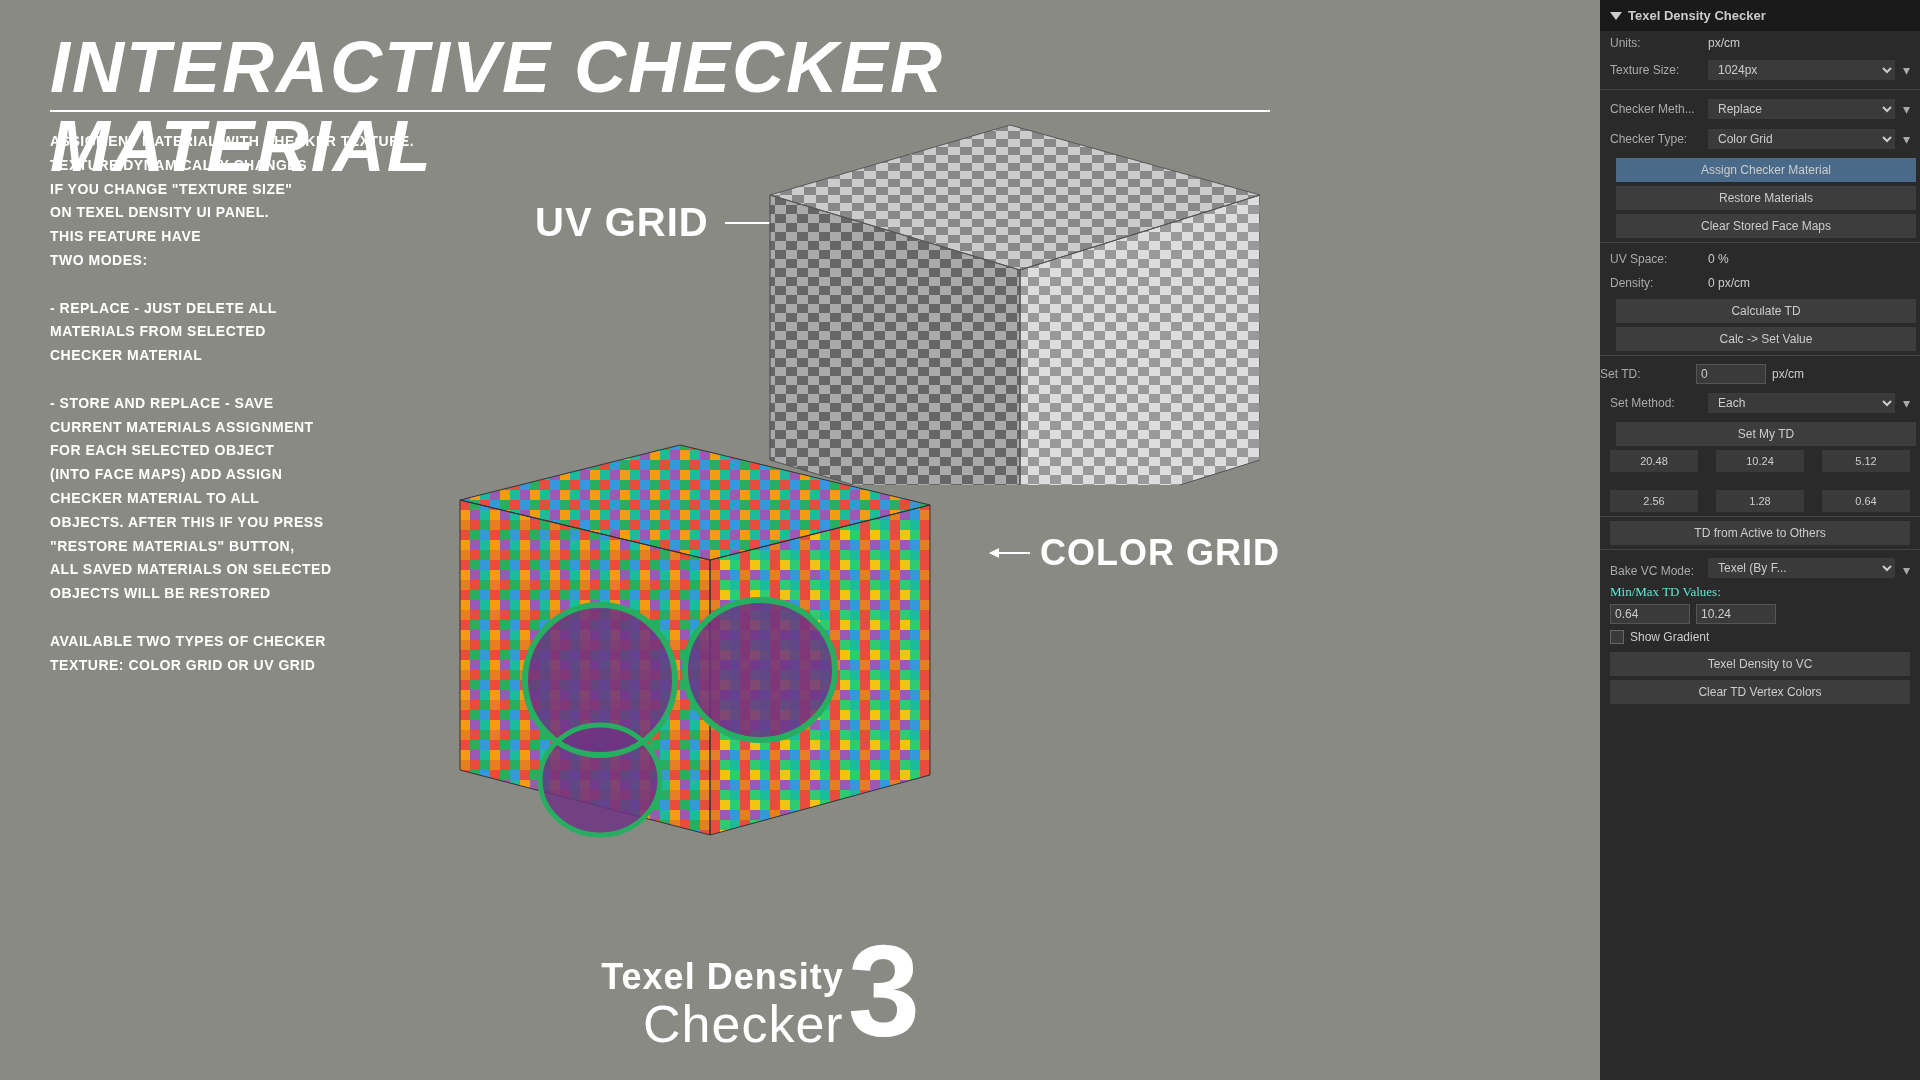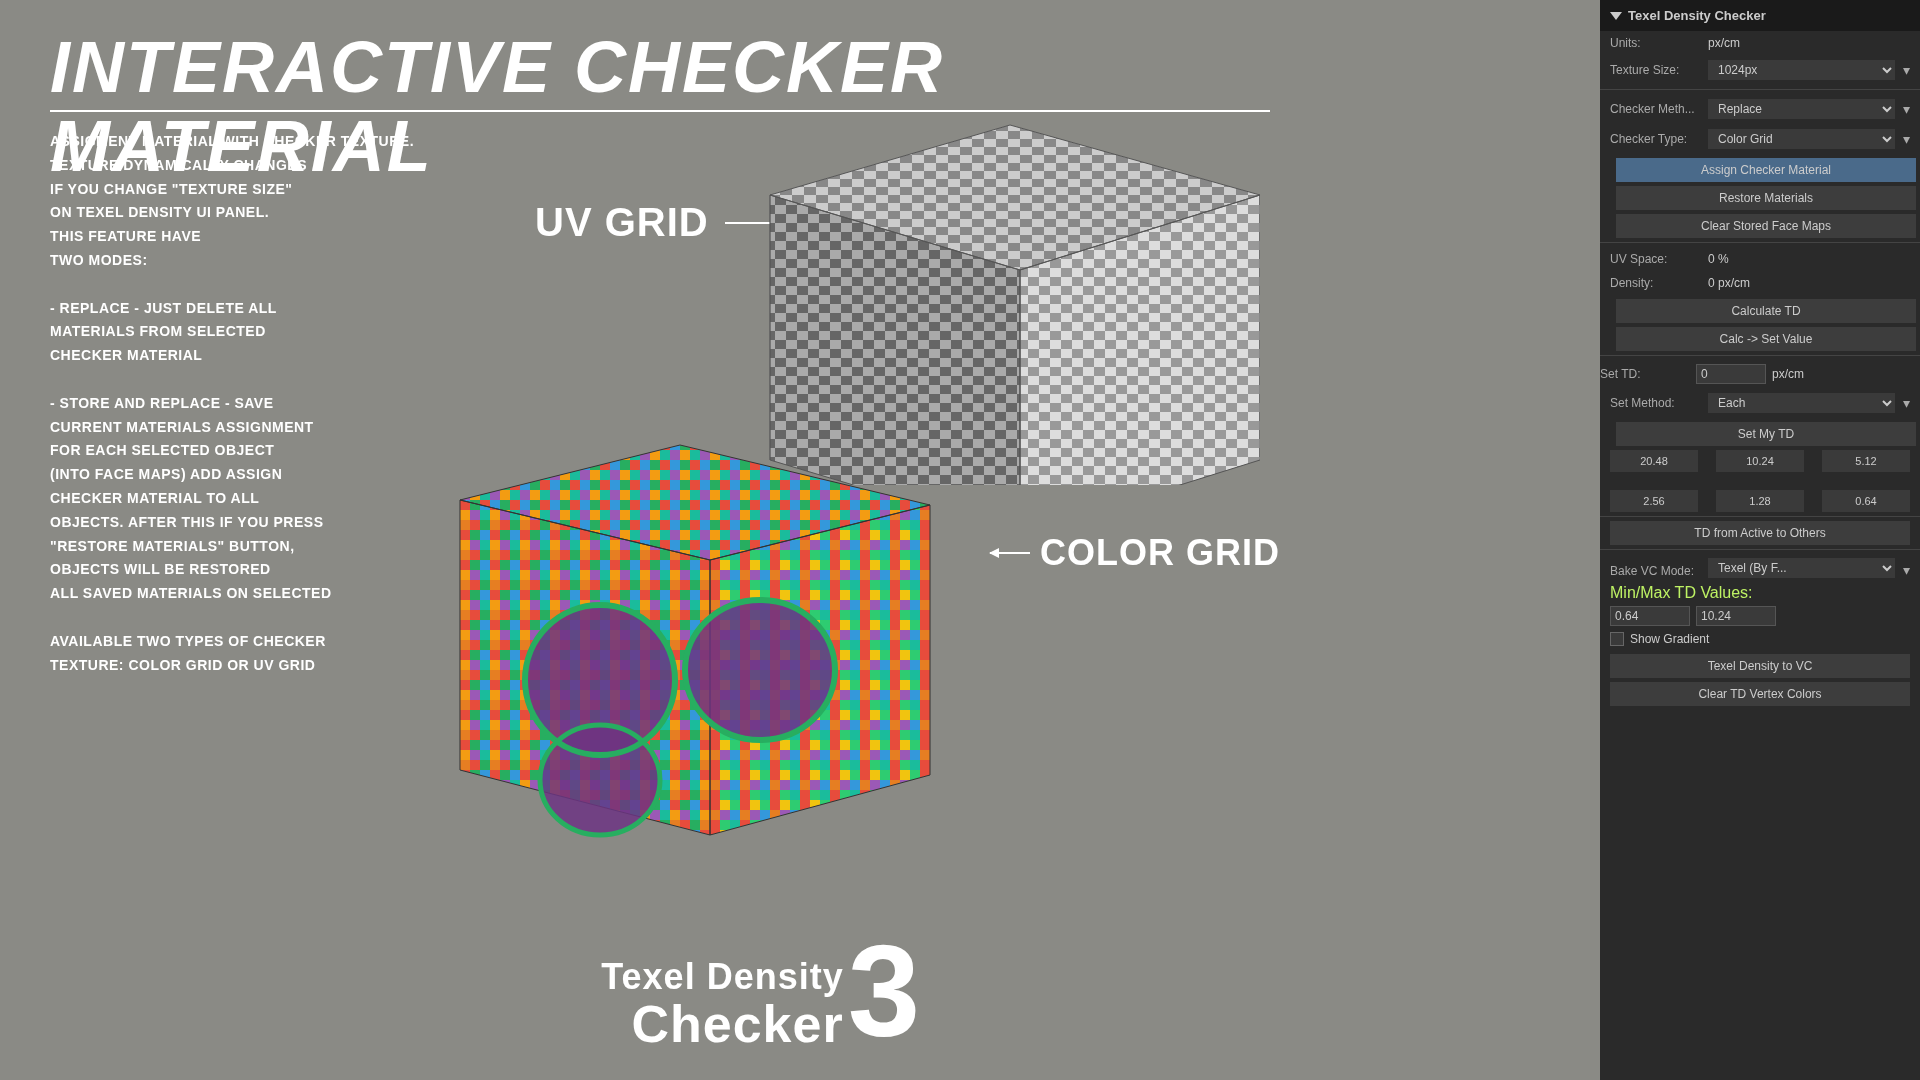--- a/index.html
+++ b/index.html
@@ -215,22 +215,23 @@
 
     .bake-row {
       display: flex;
       align-items: flex-end;
       padding: 4px 10px;
       gap: 8px;
     }
 
     .minmax-label {
       padding: 2px 10px;
-      font-size: 16px;
-      color: #bef264;
+      font-size: 13px;
+      color: #5eead4;
+      font-family: Liberation Serif, serif;
     }
 
     .minmax-inputs {
       display: flex;
       padding: 2px 10px;
       gap: 6px;
     }
 
     .minmax-input {
       background-color: #3a3a3a;
@@ -283,22 +284,22 @@
     <div>MATERIALS FROM SELECTED</div>
     <div>CHECKER MATERIAL</div>
     <br>
     <div>- STORE AND REPLACE - SAVE</div>
     <div>CURRENT MATERIALS ASSIGNMENT</div>
     <div>FOR EACH SELECTED OBJECT</div>
     <div>(INTO FACE MAPS) ADD ASSIGN</div>
     <div>CHECKER MATERIAL TO ALL</div>
     <div>OBJECTS. AFTER THIS IF YOU PRESS</div>
     <div>"RESTORE MATERIALS" BUTTON,</div>
+    <div>ALL SAVED MATERIALS ON SELECTED</div>
     <div>OBJECTS WILL BE RESTORED</div>
-    <div>ALL SAVED MATERIALS ON SELECTED</div>
     <br>
     <div>AVAILABLE TWO TYPES OF CHECKER</div>
     <div>TEXTURE: COLOR GRID OR UV GRID</div>
   </div>
 
   <div style="position:absolute; top:200px; left:535px; display:flex; align-items:center; gap:16px;">
     <span style="font-size:40px; font-weight:900; color:#fff; text-transform:uppercase; letter-spacing:1px;">UV GRID</span>
     <div style="width:180px; height:2px; background:#fff; position:relative;">
       <div style="position:absolute; right:-1px; top:-4px; width:0; height:0; border-top:5px solid transparent; border-bottom:5px solid transparent; border-left:10px solid #fff;"></div>
     </div>
@@ -424,21 +425,21 @@
       <ellipse cx="170" cy="240" rx="75" ry="75" fill="none" stroke="#27ae60" stroke-width="6"></ellipse>
       <ellipse cx="330" cy="230" rx="75" ry="70" fill="none" stroke="#27ae60" stroke-width="6"></ellipse>
       <ellipse cx="170" cy="340" rx="60" ry="55" fill="none" stroke="#27ae60" stroke-width="5"></ellipse>
     </svg>
   </div>
 
   <div class="brand-logo">
     <div style="display:flex; align-items:flex-end; gap:0;">
       <div>
         <div style="font-size:36px; font-weight:700; color:#fff; text-align:right; letter-spacing:1px;">Texel Density</div>
-        <div style="font-size:52px; font-weight:700; color:#fff; text-align:right; line-height:1; letter-spacing:1px;">Checker</div>
+        <div style="font-size:52px; font-weight:400; color:#fff; text-align:right; line-height:1; letter-spacing:1px;">Checker</div>
       </div>
       <div style="font-size:130px; font-weight:900; color:#fff; line-height:0.9; margin-left:4px;">3</div>
     </div>
   </div>
 
 </div>
 
 <div class="right-panel">
 
   <div class="panel-title">

